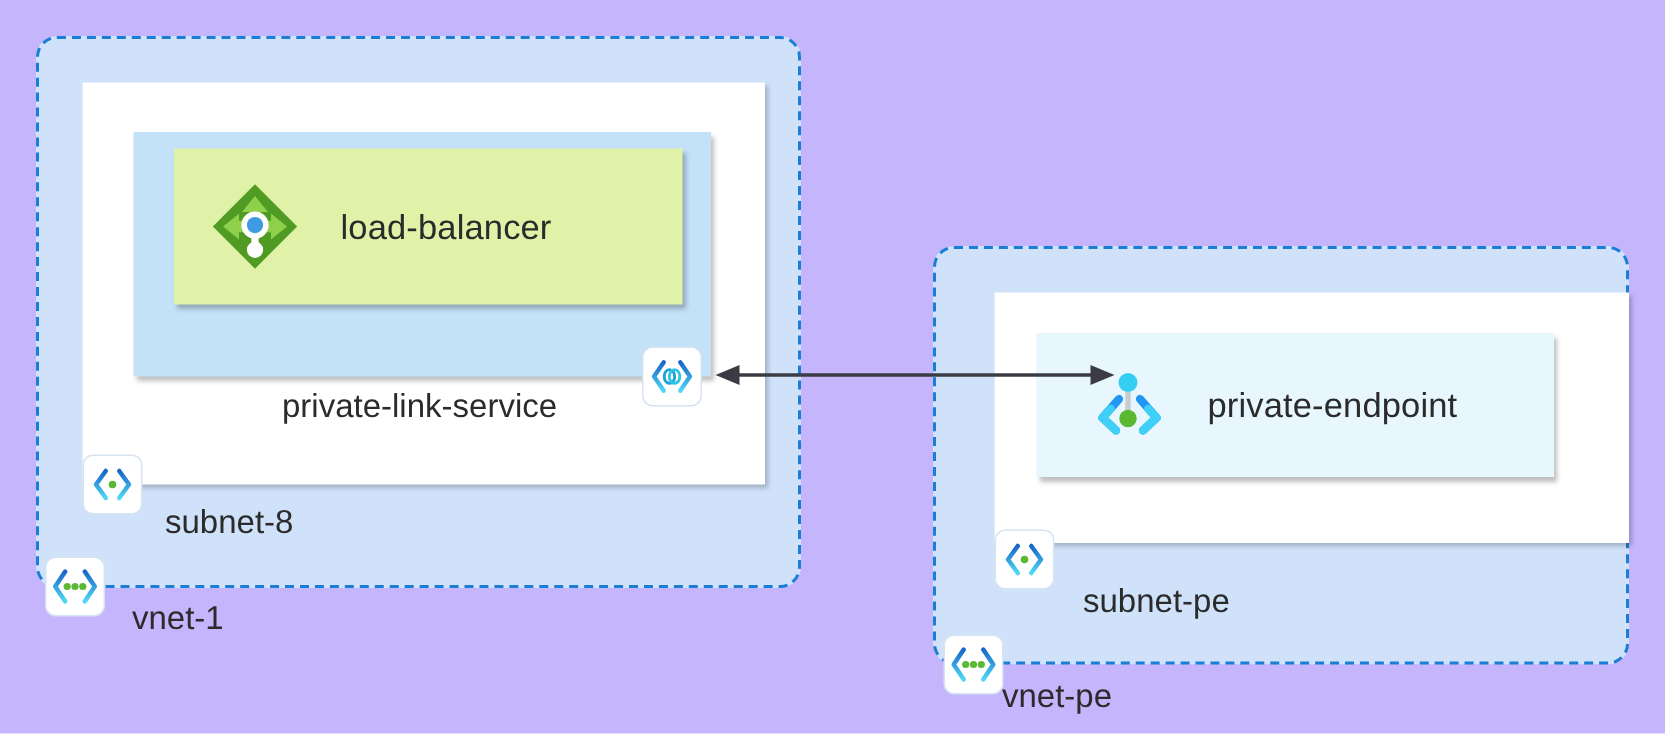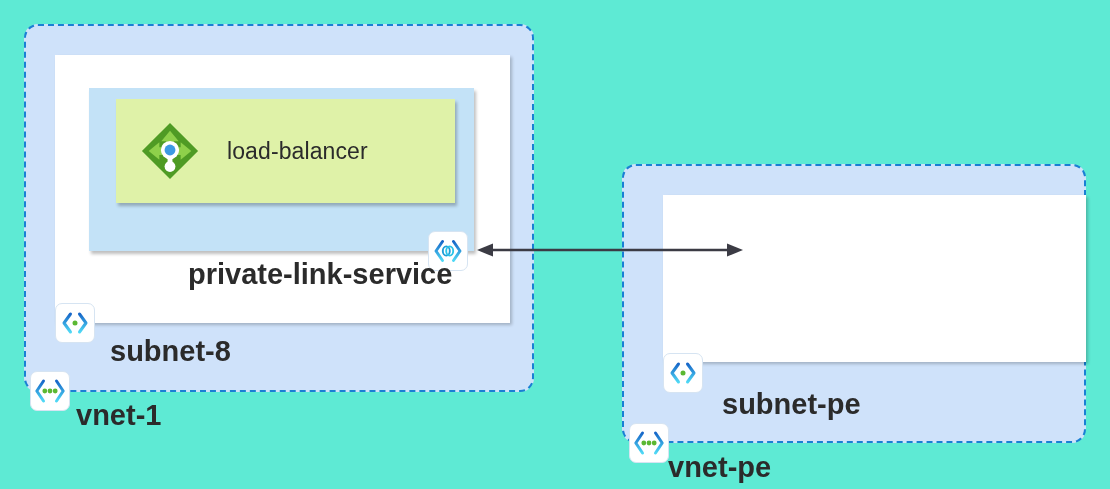--- a/index.html
+++ b/index.html
@@ -4,21 +4,21 @@
 <style>
   html, body {
     margin: 0;
     padding: 0;
     background: #ffffff;
   }
   #canvas {
     position: relative;
     width: 1110px;
     height: 489px;
-    background: #5eead4;
+    background: #c4b5fd;
     font-family: "Liberation Sans", sans-serif;
     overflow: hidden;
   }
 
   
   .vnet {
     position: absolute;
     box-sizing: border-box;
     background: #cfe2fa;
     border: 2px dashed #1a7fd4;
@@ -49,24 +49,23 @@
   .res-label {
     font-size: 23px;
     color: #2b2b2b;
     letter-spacing: 0.1px;
     white-space: nowrap;
   }
 
   
   .caption {
     position: absolute;
-    font-size: 29px;
+    font-size: 22px;
     color: #2b2b2b;
     white-space: nowrap;
-    font-weight: bold;
   }
 
   
   .badge {
     position: absolute;
     width: 40px;
     height: 40px;
     box-sizing: border-box;
     background: #ffffff;
     border: 1px solid #d6e4f2;
@@ -175,26 +174,45 @@
         </linearGradient>
       </defs>
       <path d="M10.5 7 L3.8 17 L10.5 27" stroke="url(#vnL1)" stroke-width="3" fill="none" stroke-linecap="round" stroke-linejoin="round"></path>
       <path d="M23.5 7 L30.2 17 L23.5 27" stroke="url(#vnR1)" stroke-width="3" fill="none" stroke-linecap="round" stroke-linejoin="round"></path>
       <circle cx="11.8" cy="17" r="2.4" fill="#5bb832"></circle>
       <circle cx="17.0" cy="17" r="2.4" fill="#5bb832"></circle>
       <circle cx="22.2" cy="17" r="2.4" fill="#5bb832"></circle>
     </svg>
   </div>
 
-  <div class="caption" style="left:76px; top:399px;">vnet-1</div>
+  <div class="caption" style="left:88px; top:399px;">vnet-1</div>
 
   <div class="vnet" style="left:622px; top:164px; width:464px; height:279px;"></div>
 
   <div class="subnet" style="left:663px; top:195px; width:423px; height:167px;"></div>
 
+  <div class="resbox paleblue" style="left:691px; top:222px; width:345px; height:96px;">
+    <span style="margin-left:28px; display:inline-flex;">
+      <svg width="64" height="64" viewBox="0 0 64 64" aria-hidden="true">
+
+        <path d="M27 28 L16 40.5 L25 49" stroke="#2196f3" stroke-width="5.5" fill="none" stroke-linecap="round" stroke-linejoin="round"></path>
+        <path d="M21.5 34.5 L16 40.5 L25 49" stroke="#3fd0f7" stroke-width="5.5" fill="none" stroke-linecap="round" stroke-linejoin="round"></path>
+
+        <path d="M41 28 L52 40.5 L43 49" stroke="#2196f3" stroke-width="5.5" fill="none" stroke-linecap="round" stroke-linejoin="round"></path>
+        <path d="M46.5 34.5 L52 40.5 L43 49" stroke="#3fd0f7" stroke-width="5.5" fill="none" stroke-linecap="round" stroke-linejoin="round"></path>
+
+        <rect x="31.2" y="18" width="3.6" height="24" fill="#c7ccd1"></rect>
+
+        <circle cx="33" cy="17" r="6.3" fill="#36cdf2"></circle>
+
+        <circle cx="33" cy="41" r="5.8" fill="#5bb832"></circle>
+      </svg>
+    </span>
+    <span class="res-label" style="margin-left:22px;">private-endpoint</span>
+  </div>
 
   <div class="badge" style="left:663px; top:353px;">
     <svg width="32" height="32" viewBox="0 0 32 32" aria-hidden="true">
       <defs>
         <linearGradient id="snL2" x1="0" y1="0" x2="0" y2="1">
           <stop offset="0%" stop-color="#1766c8"></stop>
           <stop offset="100%" stop-color="#4fd8f5"></stop>
         </linearGradient>
         <linearGradient id="snR2" x1="0" y1="0" x2="0" y2="1">
           <stop offset="0%" stop-color="#1766c8"></stop>

